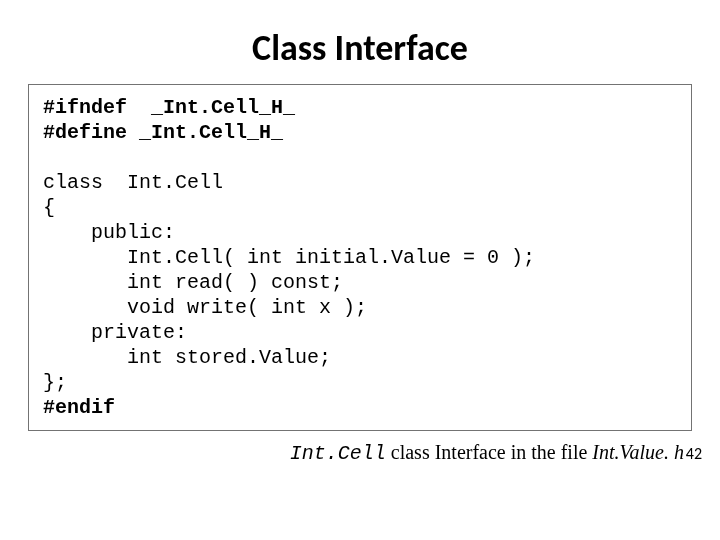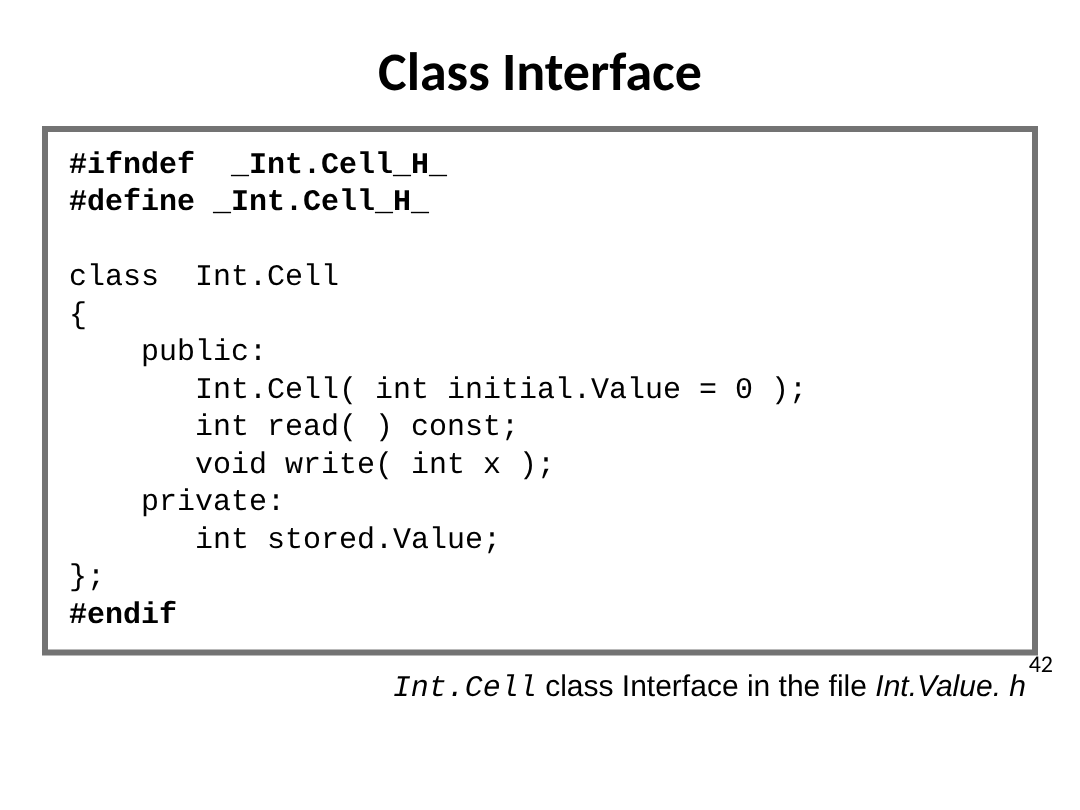--- a/index.html
+++ b/index.html
@@ -21,50 +21,50 @@
   .title {
     text-align: center;
     font-family: Calibri, "Segoe UI", Arial, sans-serif;
     font-weight: 700;
     font-size: 36px;
     padding-top: 26px;
     padding-bottom: 14px;
   }
   .codebox {
     margin: 0 28px 0 28px;
-    border: 4px solid #737373;
+    border: 1px solid #737373;
     padding: 10px 14px 10px 14px;
     box-sizing: border-box;
   }
   .code {
     font-family: "Courier New", Courier, monospace;
     font-size: 20px;
     line-height: 1.25;
     white-space: pre;
   }
   .bold { font-weight: 700; }
   .caption {
     margin: 10px 36px 0 0;
     text-align: right;
     font-size: 20px;
   }
   .caption .mono {
     font-family: "Courier New", Courier, monospace;
     font-style: italic;
   }
   .caption .sans {
-    font-family: Liberation Sans, sans-serif;
+    font-family: Liberation Serif, serif;
   }
   .caption .ital {
     font-style: italic;
   }
   .pagenum {
     position: absolute;
     right: 18px;
-    bottom: 30px;
+    bottom: 20px;
     font-family: Calibri, Arial, sans-serif;
     font-size: 16px;
     color: #000;
   }
 </style>
 </head>
 <body>
 
 <div class="slide">
 

